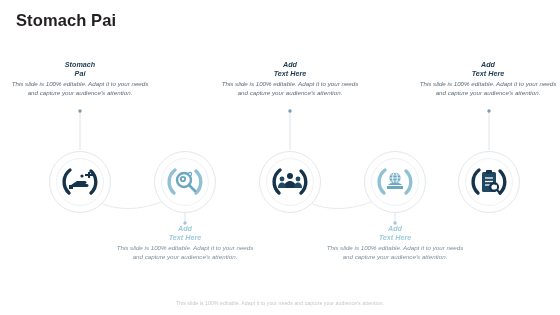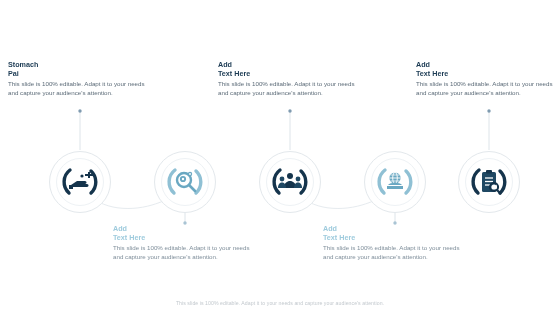--- a/index.html
+++ b/index.html
@@ -80,21 +80,22 @@
   .icon-wrap svg {
     display: block;
     width: 44px;
     height: 44px;
   }
 
   
   .txt {
     position: absolute;
     width: 144px;
-    text-align: left;
+    text-align: center;
+    font-style: italic;
   }
   .txt .head {
     font-size: 7.2px;
     font-weight: bold;
     line-height: 9.2px;
     margin: 0 0 2px 0;
   }
   .txt .body {
     font-size: 6.2px;
     line-height: 8.4px;
@@ -114,20 +115,21 @@
     font-size: 5.2px;
     color: #c3c9ce;
     letter-spacing: 0.05px;
   }
 </style>
 </head>
 <body>
 
 <div class="slide">
 
+  <div class="slide-title">Stomach Pai</div>
 
   <svg class="connectors" viewBox="0 0 560 315" xmlns="http://www.w3.org/2000/svg">
 
     <path d="M 80 185 C 96 210, 128 212, 152 205 C 172 199, 180 192, 185 185" fill="none" stroke="#e6ebef" stroke-width="1"></path>
     <path d="M 290 185 C 306 210, 338 212, 362 205 C 382 199, 390 192, 395 185" fill="none" stroke="#e6ebef" stroke-width="1"></path>
     <path d="M 185 185 C 200 208, 232 212, 258 204 C 276 198, 284 192, 290 185" fill="none" stroke="#ffffff" stroke-width="0"></path>
 
     <line x1="80" y1="150" x2="80" y2="112" stroke="#dde4e9" stroke-width="1"></line>
     <circle cx="80" cy="111" r="1.7" fill="#7f9bb0"></circle>
     <line x1="290" y1="150" x2="290" y2="112" stroke="#dde4e9" stroke-width="1"></line>

